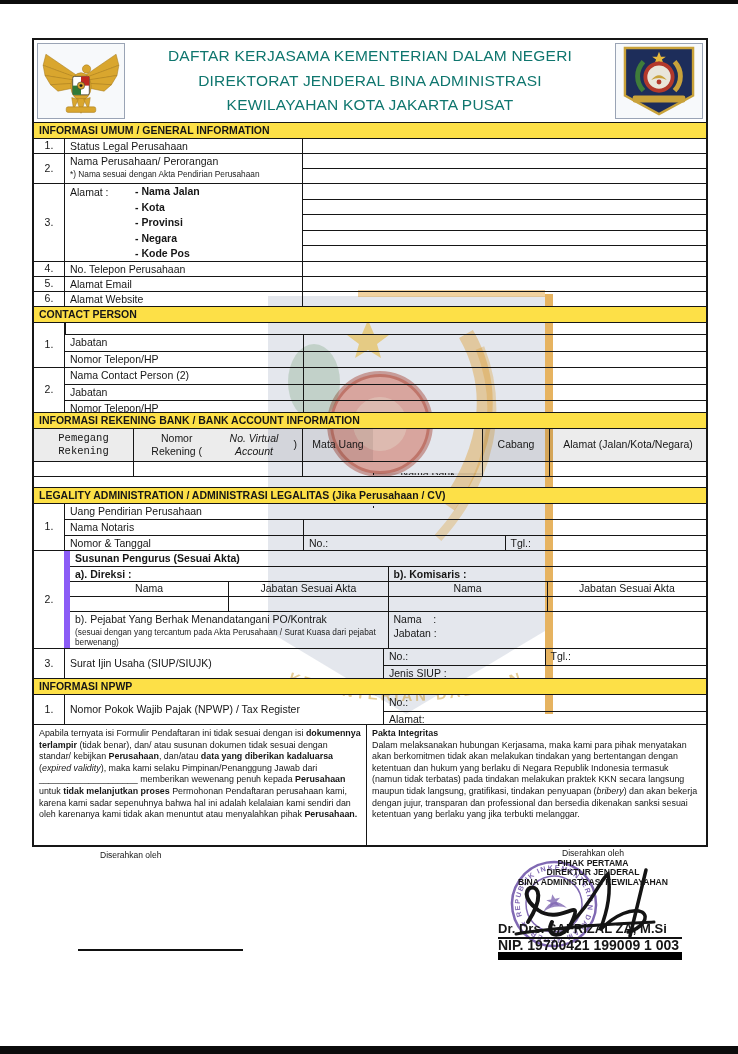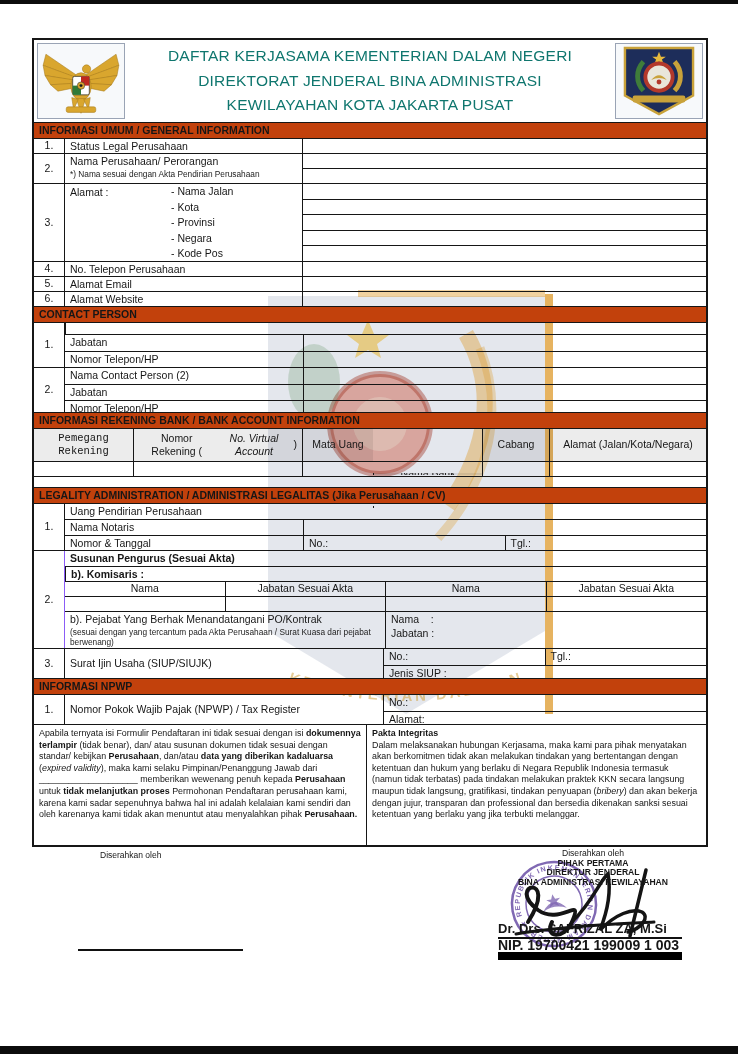--- a/index.html
+++ b/index.html
@@ -9,21 +9,21 @@
   .bar-bottom{position:absolute;bottom:0;left:0;right:0;height:8px;background:#0c0c0c;}
 
   .wm{position:absolute;left:252px;top:286px;z-index:1;pointer-events:none;}
 
   .form{position:absolute;left:32px;top:38px;width:672px;border:2px solid #161616;z-index:2;background:transparent;}
   .hdr{display:flex;align-items:center;height:82px;}
   .logo-box{width:88px;height:76px;margin:3px;border:1px solid #9aa4b5;box-sizing:border-box;
             display:flex;align-items:center;justify-content:center;background:rgba(240,243,247,.5);}
   .title{flex:1;text-align:center;font-size:15.5px;line-height:1.6;letter-spacing:.2px;color:#0f766e;}
 
-  .secbar{background:#c2410c;border-top:1.5px solid #161616;font-weight:bold;font-size:10.5px;
+  .secbar{background:#fde047;border-top:1.5px solid #161616;font-weight:bold;font-size:10.5px;
           height:13px;line-height:13px;padding:1px 5px;position:relative;z-index:2;}
 
   .row{display:flex;border-top:1px solid #161616;position:relative;box-sizing:border-box;}
   .c{padding:1px 5px;box-sizing:border-box;font-size:10.5px;line-height:13.5px;overflow:hidden;}
   .c + .c{border-left:1px solid #161616;}
   .num{width:30px;display:flex;align-items:center;justify-content:center;padding:0;}
   .lab{width:238px;}
   .val{flex:1;}
   .grp{flex:1;display:flex;flex-direction:column;padding:0;}
   .grp .sub{display:flex;flex:1;box-sizing:border-box;}
@@ -34,21 +34,21 @@
   .bold{font-weight:bold;}
   .note{font-size:8.3px;line-height:10px;color:#222;}
   .b1{width:99px;flex:none;font-family:Liberation Mono, monospace;} .b2{width:169px;flex:none;} .b3{width:71px;flex:none;}
   .b4{width:109px;flex:none;margin-top:44px;} .b5{width:67px;flex:none;} .b6{flex:1;}
   .l1{width:149px;flex:none;} .l2{width:169px;flex:none;} .l3{width:175px;flex:none;} .l4{flex:1;}
   .ha{width:319px;flex:none;} .hb{flex:1;}
   .lab2{width:319px;flex:none;}
   .ncell{width:261px;flex:none;}
   .n2cell{width:180px;flex:none;}
   .txt{font-size:8.9px;line-height:11.6px;padding:3px 5px;text-align:left;}
-  .dashcol{margin-left:106px;}
+  .dashcol{margin-left:70px;font-weight:bold;}
   .dashcol div{height:15.6px;line-height:15.6px;font-size:10.5px;}
   .alamat-word{position:absolute;left:5px;top:2px;}
   .pre{white-space:pre;}
 
   .sig-left-label{position:absolute;left:100px;top:850px;font-size:8.5px;z-index:3;}
   .sig-left-line{position:absolute;left:78px;top:949px;width:165px;border-top:2px solid #111;z-index:3;}
   .sig-right-block{position:absolute;left:495px;top:849px;width:196px;text-align:center;font-size:8.6px;line-height:9.6px;z-index:4;}
   .sig-name-block{position:absolute;left:498px;top:921px;width:184px;z-index:4;}
   .sig-name{font-size:13px;font-weight:bold;line-height:15px;border-bottom:2px solid #111;padding-bottom:1px;}
   .sig-nip{font-size:14px;font-weight:bold;line-height:13px;border-bottom:8px solid #000000;}
@@ -273,25 +273,26 @@
         <div class="sub" style="flex:none;height:15px">
           <div class="c lab" style="flex:none">Nomor &amp; Tanggal</div>
           <div class="c ncell" style="border-left:1px solid #161616">No.:</div>
           <div class="c" style="border-left:1px solid #161616">Tgl.:</div>
         </div>
       </div>
     </div>
 
     <div class="row" style="height:98px">
       <div class="c num">2.</div>
-      <div class="grp" style="border-left:1px solid #8b5cf6">
+      <div class="grp" style="border-left:6px solid #8b5cf6">
         <div class="sub" style="flex:none;height:15px">
           <div class="c bold">Susunan Pengurus (Sesuai Akta)</div>
         </div>
         <div class="sub" style="flex:none;height:15px">
+          <div class="c ha bold">a). Direksi :</div>
           <div class="c hb bold" style="border-left:1px solid #161616">b). Komisaris :</div>
         </div>
         <div class="sub" style="flex:none;height:15px">
           <div class="c cc l1">Nama</div>
           <div class="c cc l2">Jabatan Sesuai Akta</div>
           <div class="c cc l3">Nama</div>
           <div class="c cc l4">Jabatan Sesuai Akta</div>
         </div>
         <div class="sub" style="flex:none;height:15px">
           <div class="c l1"></div>

